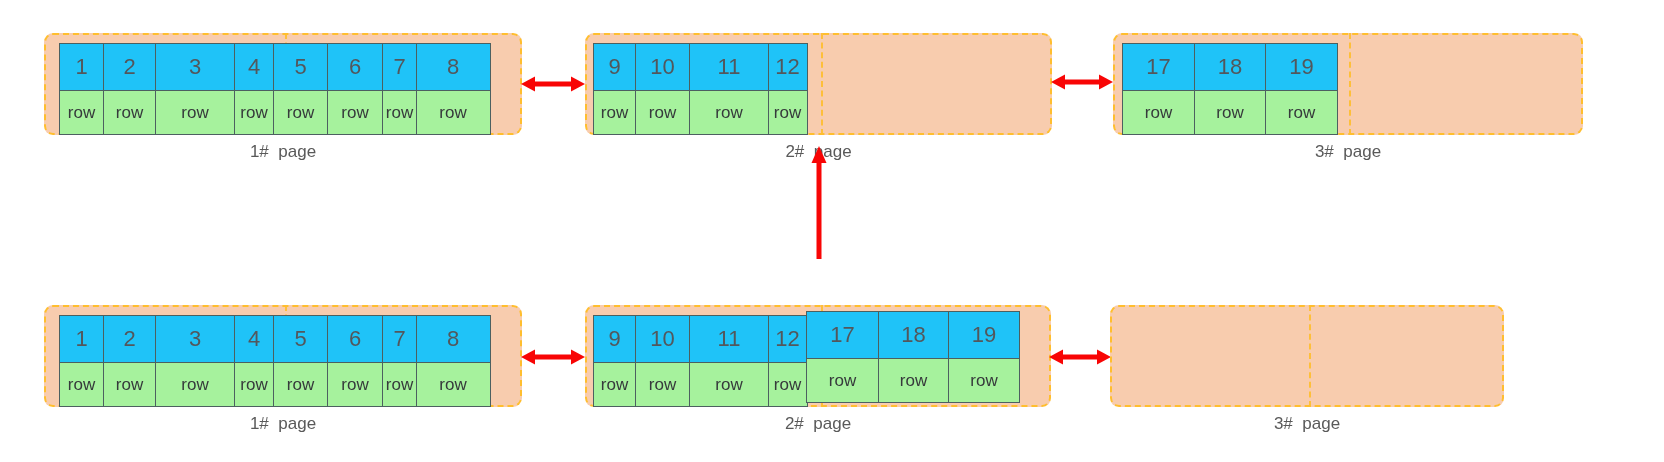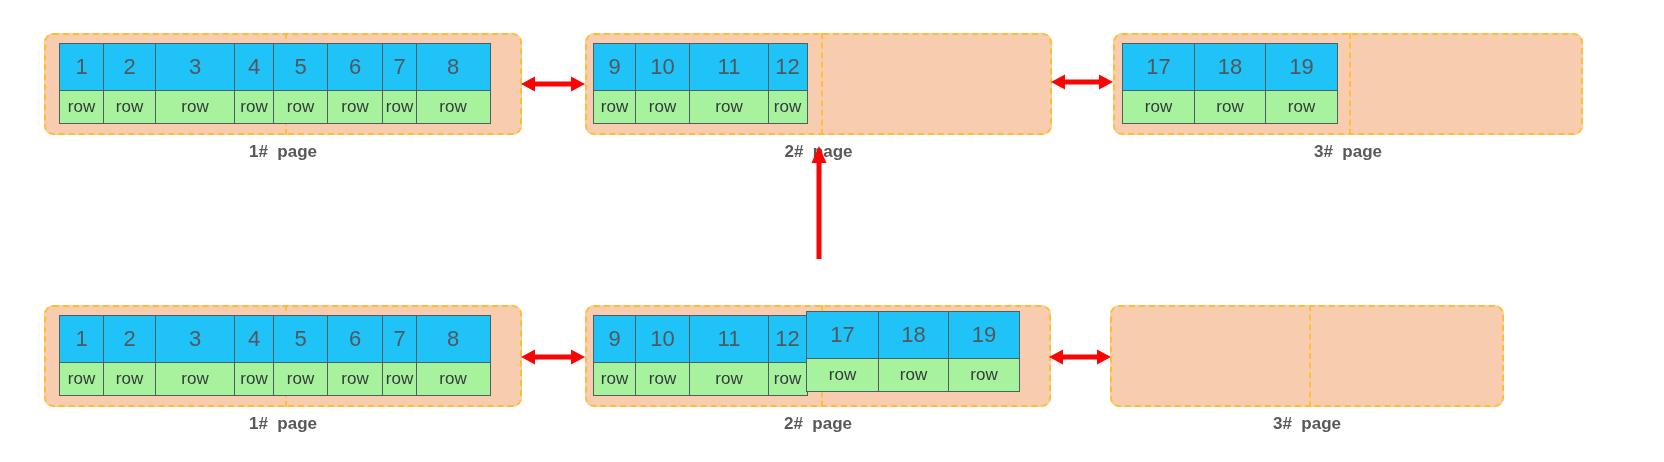--- a/index.html
+++ b/index.html
@@ -36,31 +36,31 @@
   .cell:first-child{margin-left:0;}
   .cell.merged{position:relative;top:-4px;}
   .num{
     height:48px;box-sizing:border-box;
     background:var(--cell-blue);
     border:1.5px solid var(--cell-border);
     display:flex;align-items:center;justify-content:center;
     font-size:22px;color:var(--number-color);
   }
   .rowlbl{
-    height:33px;box-sizing:border-box;
+    height:44px;box-sizing:border-box;
     background:var(--cell-green);
     border:1.5px solid var(--cell-border);
     border-top:none;
     display:flex;align-items:center;justify-content:center;
     font-size:17px;color:var(--row-text-color);
   }
   .page-label{
     position:absolute;height:20px;
     font-size:17px;color:var(--label-color);
-    text-align:center;white-space:pre;font-weight:bold;
+    text-align:center;white-space:pre;
   }
   .arrow{position:absolute;}
   .arrow line{stroke:var(--arrow-red);stroke-width:5;}
   .arrow polygon{fill:var(--arrow-red);}
 </style>
 </head>
 <body>
 
 <div class="canvas">
 

